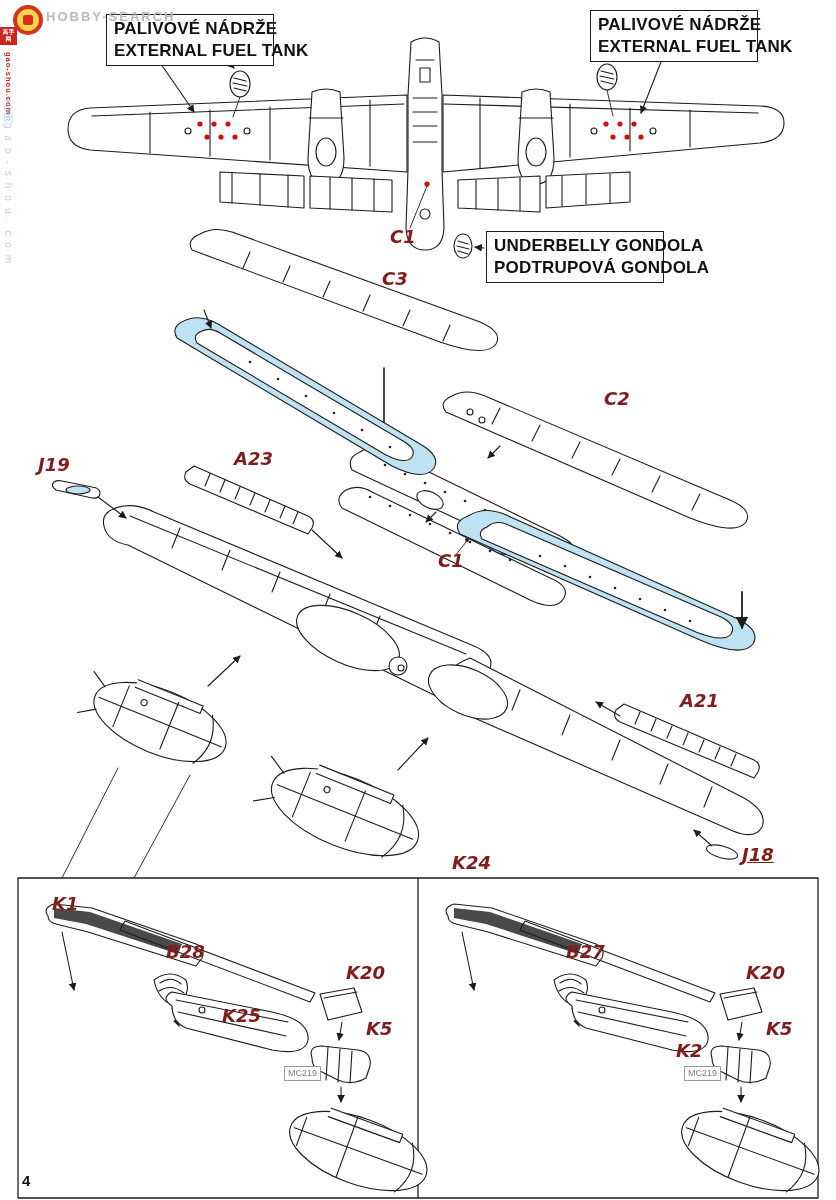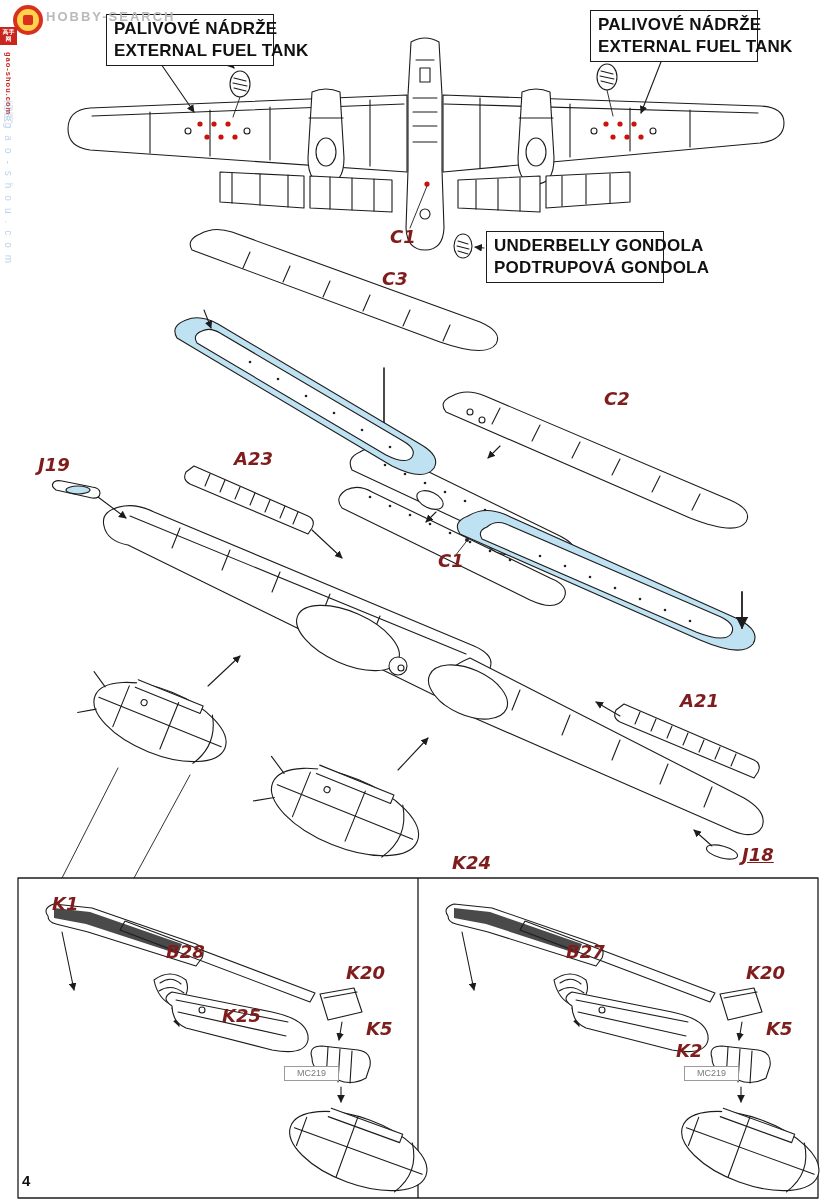--- a/index.html
+++ b/index.html
@@ -14,21 +14,21 @@
     position:absolute; border:1.6px solid #1c1c1c; background:#fff;
     padding:3px 7px; text-align:center; font-size:17px; font-weight:600;
     letter-spacing:.2px; line-height:1.3; white-space:nowrap;
   }
   .part-label {
     position:absolute; font-family:"DejaVu Sans", sans-serif;
     font-style:italic; font-weight:600; font-size:18px; color:#7f1d1d;
   }
   .mc-label {
     position:absolute; border:1px solid #9a9a9a; color:#7a7a7a;
-    font-size:9px; line-height:1; padding:2px 12px; background:#fff;
+    font-size:9px; line-height:1; padding:2px 3px; background:#fff;
     font-family:"Liberation Sans", sans-serif;
   }
   .page-number {
     position:absolute; left:22px; top:1172px; font-size:15px; font-weight:700;
   }
 
   
   .wm-site {
     position:absolute; left:46px; top:9px; color:#b9b9be; font-size:13px;
     font-weight:700; letter-spacing:2px;

